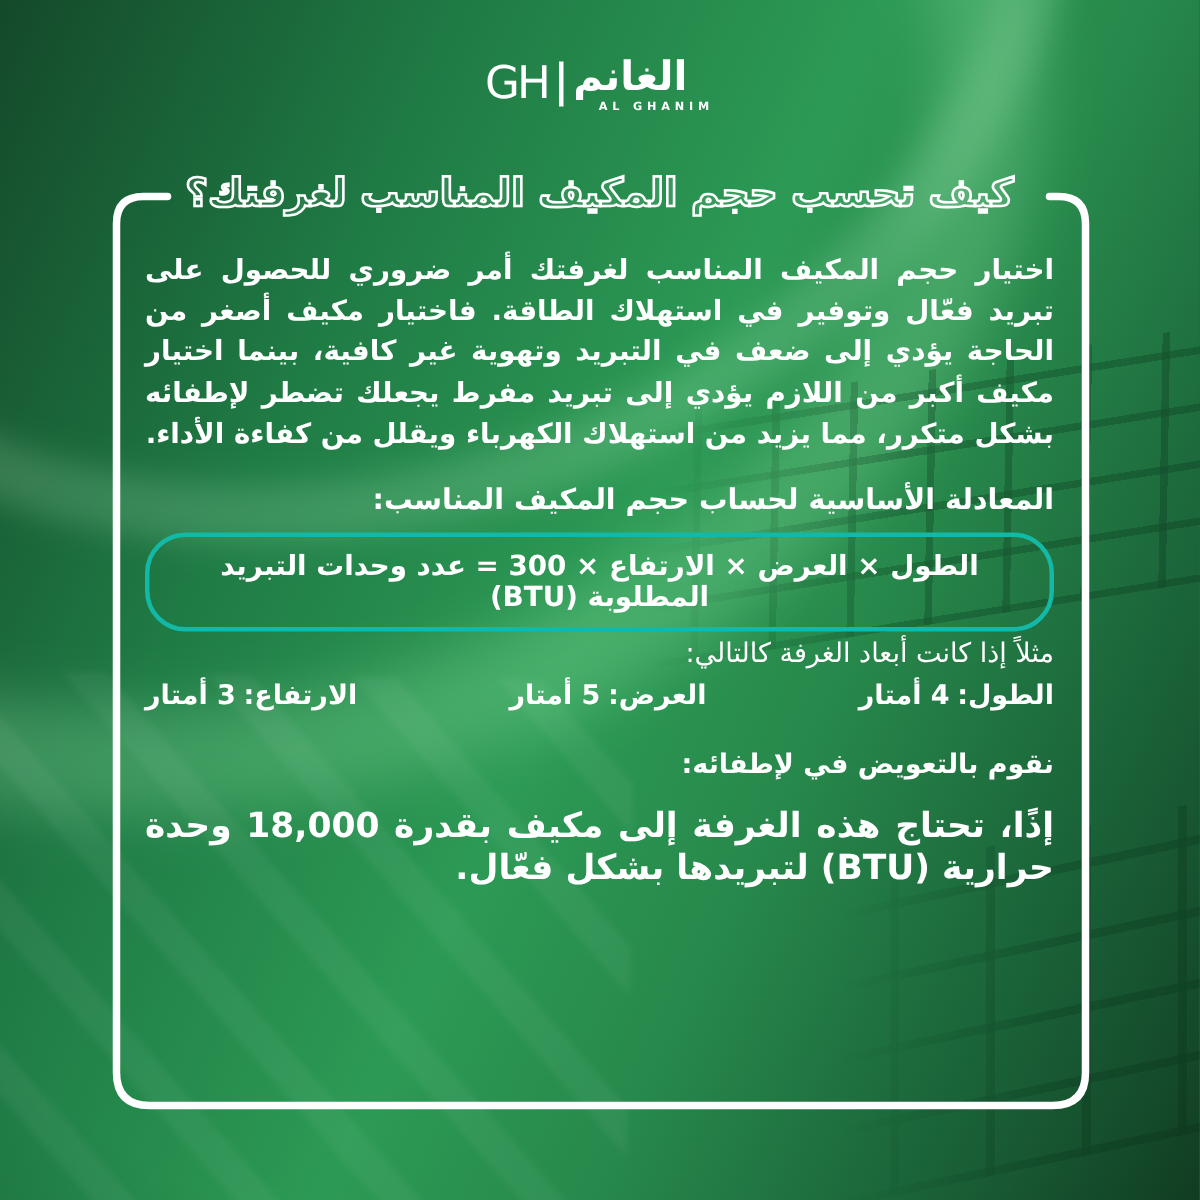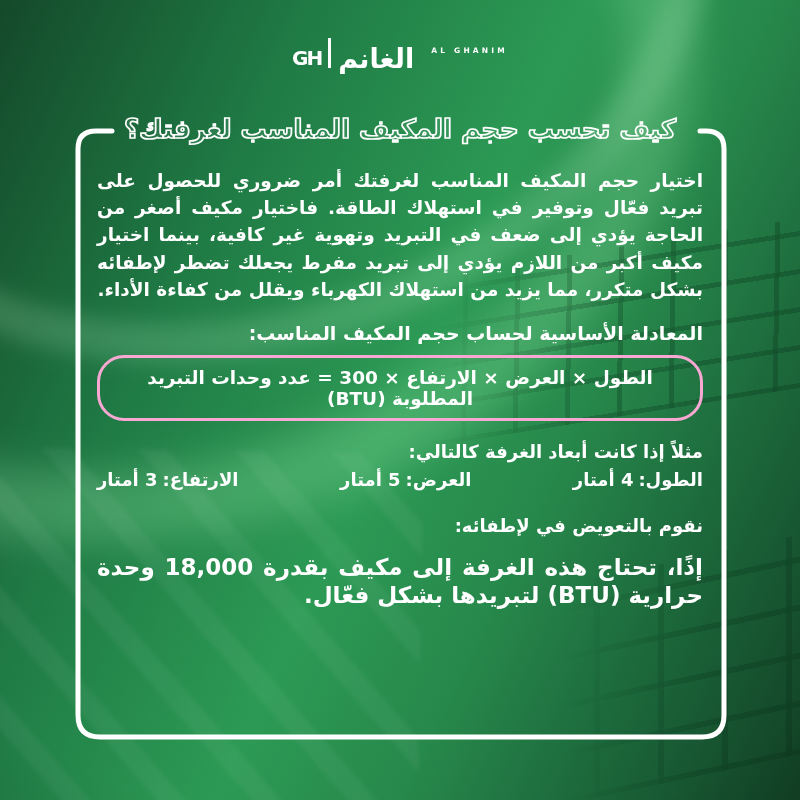--- a/index.html
+++ b/index.html
@@ -30,44 +30,44 @@
     -webkit-mask-image:linear-gradient(to left,#000 40%,transparent 90%);
     mask-image:linear-gradient(to left,#000 40%,transparent 90%);}
   .bg-streaks{position:absolute;left:-60px;bottom:-80px;width:480px;height:430px;opacity:.9;
     background:repeating-linear-gradient(48deg,rgba(255,255,255,.055) 0 22px,transparent 22px 72px);
     filter:blur(2px);transform:rotate(1deg);}
   .bg-vignette{position:absolute;inset:0;
     background:radial-gradient(135% 120% at 50% 44%,transparent 52%,rgba(4,36,18,.55) 100%);}
 
   
   .logo{position:absolute;top:38px;left:0;right:0;display:flex;justify-content:center;align-items:flex-end;gap:6px;direction:ltr;}
-  .logo-gh{font-size:20px;font-weight:bold;letter-spacing:-2px;line-height:1;padding-bottom:4px;}
+  .logo-gh{font-size:30px;font-weight:normal;letter-spacing:-2px;line-height:1;padding-bottom:4px;}
   .logo-divider{width:3px;height:30px;background:#fff;margin:0 1px 4px 1px;}
-  .logo-ar-wrap{display:flex;flex-direction:row;align-items:flex-start;}
+  .logo-ar-wrap{display:flex;flex-direction:column;align-items:flex-start;}
   .logo-ar{font-size:27px;font-weight:bold;line-height:1;}
   .logo-en{font-size:7.5px;letter-spacing:3.2px;font-weight:bold;margin-top:1px;margin-left:17px;}
 
   
   .title{position:absolute;top:97px;left:0;right:0;text-align:center;
     font-size:26px;font-weight:bold;letter-spacing:0;
     color:rgba(255,255,255,.07);
     -webkit-text-stroke:1.7px #ffffff;
     text-stroke:1.7px #ffffff;}
 
   
   .frame-svg{position:absolute;inset:0;pointer-events:none;}
 
   
   .content{position:absolute;right:97px;left:97px;top:148px;}
   .intro{font-size:18.5px;font-weight:bold;line-height:27.4px;text-align:justify;}
   .formula-heading{margin-top:15px;font-size:19px;font-weight:bold;text-align:right;}
-  .formula-pill{margin-top:11px;border:3px solid #f9a8d4;border-radius:27px;
+  .formula-pill{margin-top:11px;border:3px solid #14b8a6;border-radius:27px;
     padding:9px 14px;text-align:center;font-size:18.5px;font-weight:bold;}
   .btu-note{margin-top:13px;font-size:18px;font-weight:bold;line-height:26.5px;text-align:justify;}
-  .example-heading{margin-top:20px;font-size:18px;font-weight:bold;text-align:right;}
+  .example-heading{margin-top:4px;font-size:18px;font-weight:normal;text-align:right;}
   .dims-row{margin-top:7px;display:flex;justify-content:space-between;align-items:baseline;
     font-size:18px;font-weight:bold;}
   .dim-item{display:flex;gap:5px;}
   .subst-heading{margin-top:25px;font-size:18px;font-weight:bold;text-align:right;}
   .subst-eq{margin-top:3px;font-size:18px;font-weight:bold;text-align:right;}
   .conclusion{margin-top:18px;font-size:23px;font-weight:bold;line-height:27.5px;text-align:justify;}
 </style>
 </head>
 <body>
 

